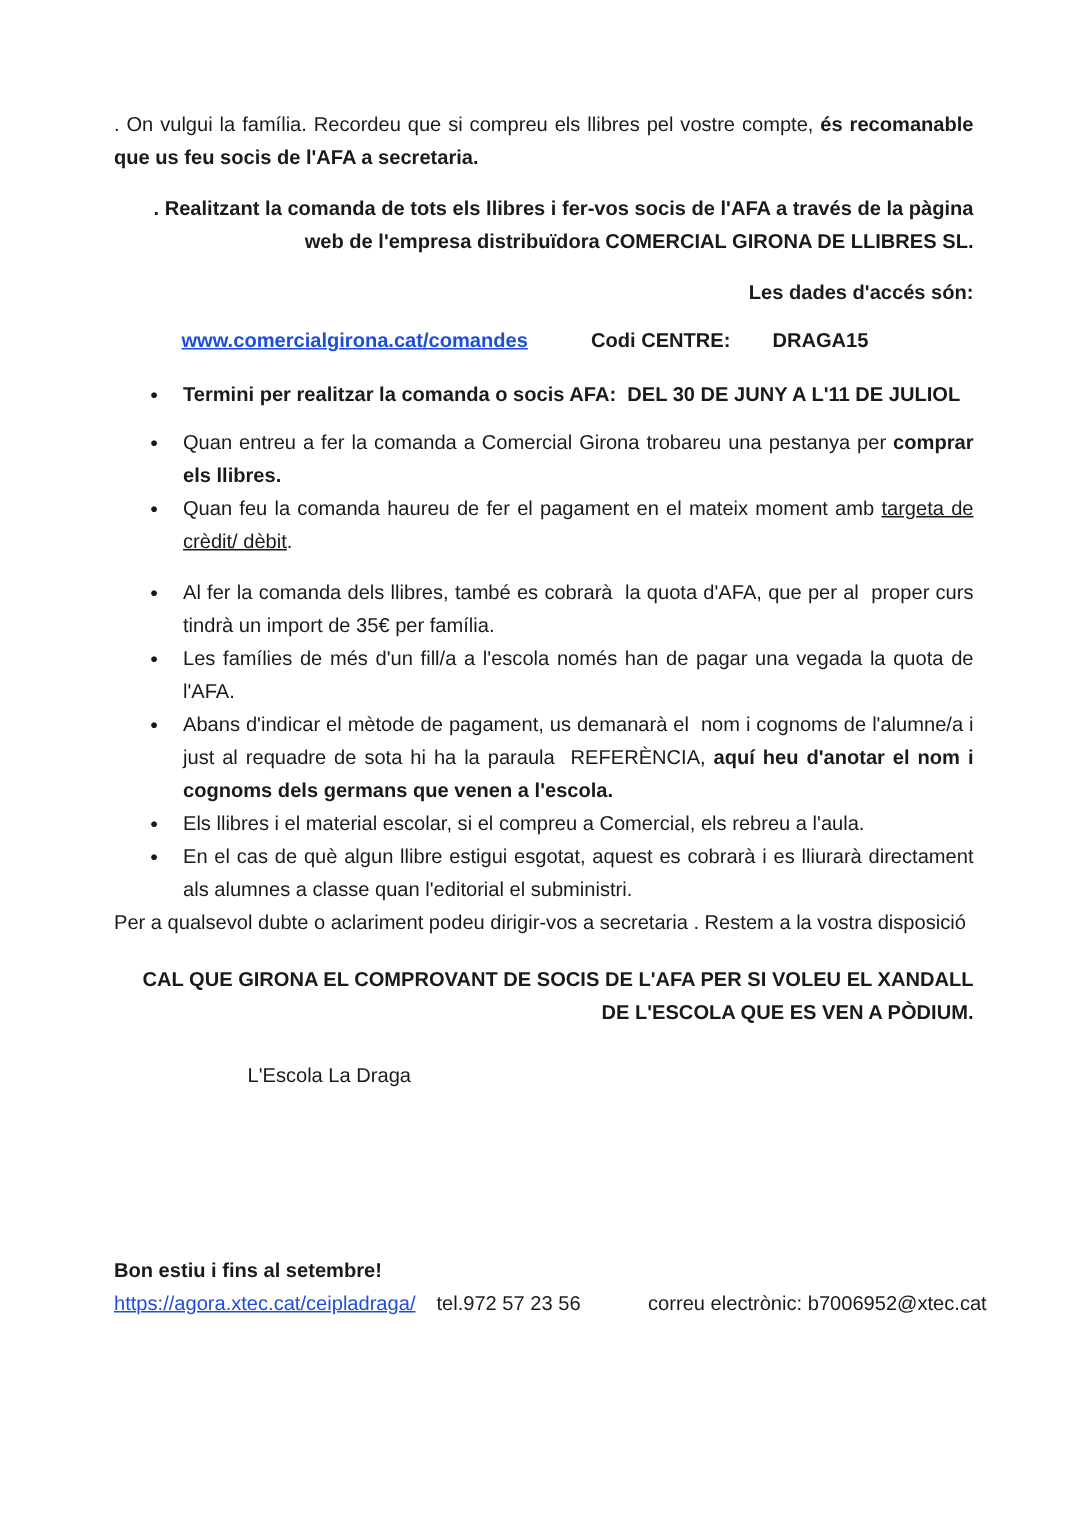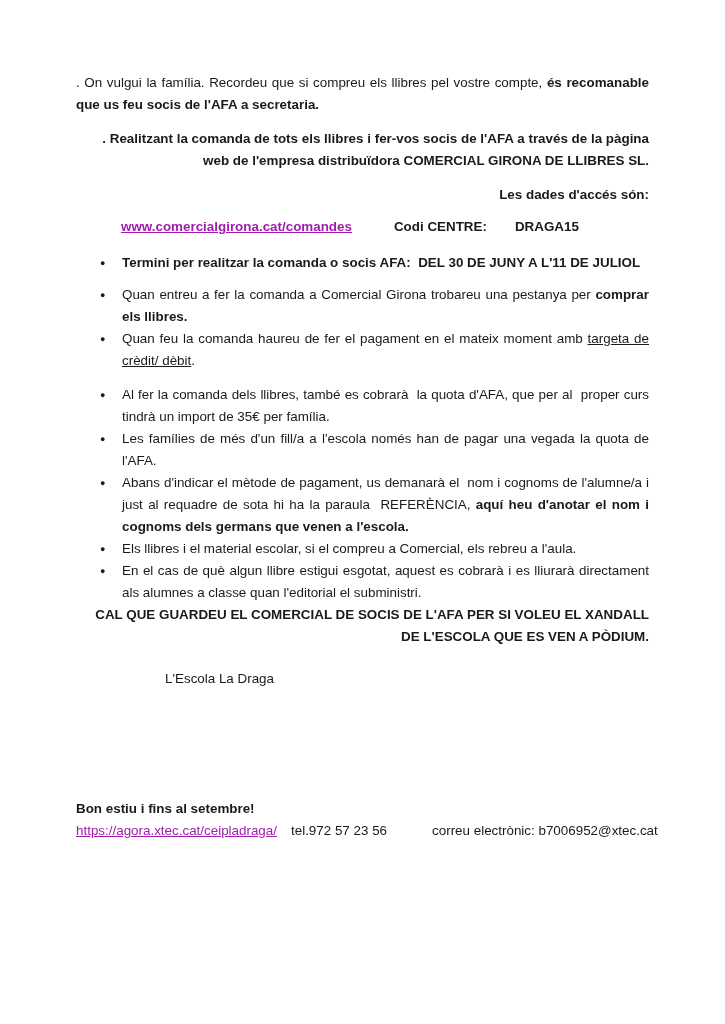--- a/index.html
+++ b/index.html
@@ -30,21 +30,21 @@
   .indent-sig { margin-left: 89px; }
   .bullet-item { display: flex; padding-left: 24px; }
   .bullet {
     width: 22px;
     flex-shrink: 0;
     font-size: 9px;
     line-height: 22px;
   }
   .bullet-text { flex: 1; text-align: justify; }
   a.link {
-    color: #a21caf;
+    color: #1d4ed8;
     text-decoration: underline;
     cursor: pointer;
   }
   a.link-bold { font-weight: 700; }
   .code-label { font-weight: 700; margin-left: 42px; text-align: center; }
   .code-value { font-weight: 700; margin-left: 28px; }
   .farewell { margin-top: 108px; font-weight: bold; }
   .footer-line { white-space: nowrap; }
   .footer-phone { margin-left: 14px; }
   .footer-email { margin-left: 45px; }
@@ -96,22 +96,23 @@
   <div class="bullet-item">
     <span class="bullet">●</span>
     <p class="bullet-text">Els llibres i el material escolar, si el compreu a Comercial, els rebreu a l'aula.</p>
   </div>
 
   <div class="bullet-item">
     <span class="bullet">●</span>
     <p class="bullet-text">En el cas de què algun llibre estigui esgotat, aquest es cobrarà i es lliurarà directament als alumnes a classe quan l'editorial el subministri.</p>
   </div>
 
+  <p class="mb-lg">Per a qualsevol dubte o aclariment podeu dirigir-vos a secretaria . Restem a la vostra disposició</p>
 
-  <p class="para b mb-xl">CAL QUE GUARDEU EL COMERCIAL DE SOCIS DE L'AFA PER SI VOLEU EL XANDALL DE L'ESCOLA QUE ES VEN A PÒDIUM.</p>
+  <p class="para b mb-xl">CAL QUE GIRONA EL COMPROVANT DE SOCIS DE L'AFA PER SI VOLEU EL XANDALL DE L'ESCOLA QUE ES VEN A PÒDIUM.</p>
 
 
   <p class="indent-sig">L'Escola La Draga</p>
 
   <p class="farewell">Bon estiu i fins al setembre!</p>
 
   <p class="footer-line"><a class="link" href="#">https://agora.xtec.cat/ceipladraga/</a><span class="footer-phone">tel.972 57 23 56</span><span class="footer-email">correu electrònic: b7006952@xtec.cat</span></p>
 
 </div>
 

